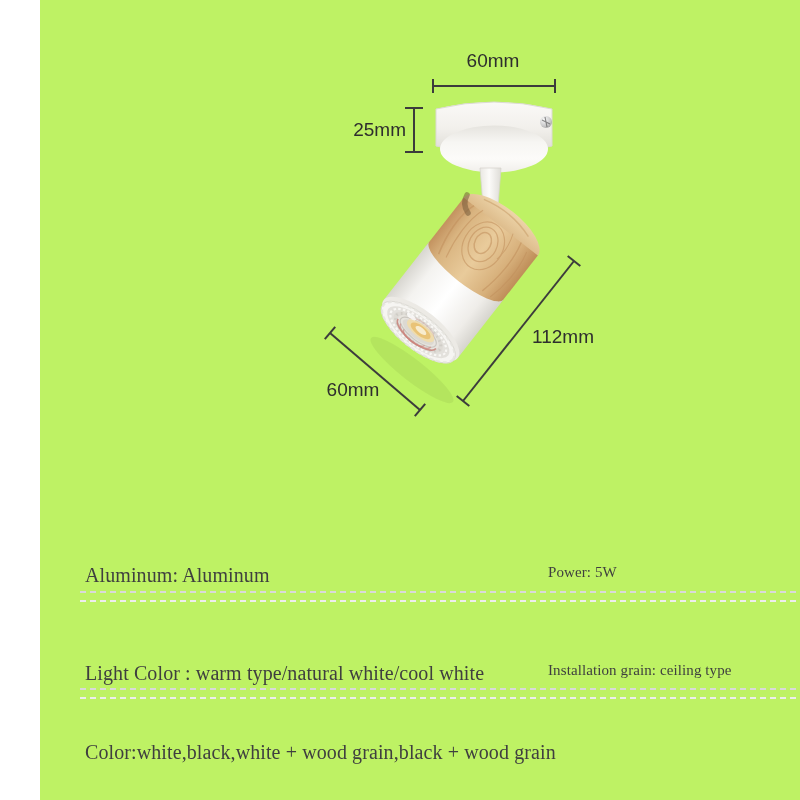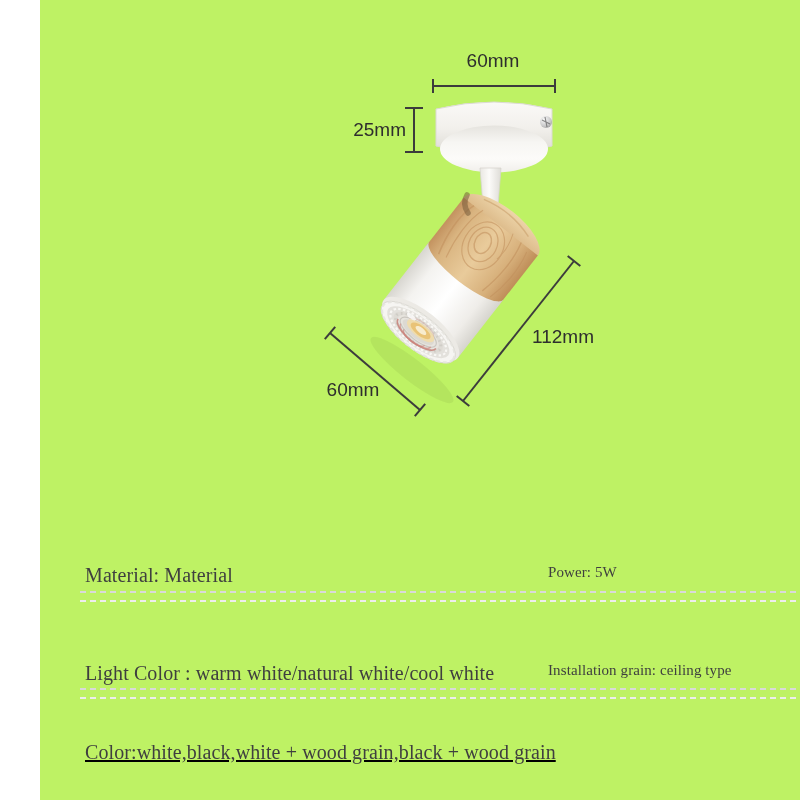--- a/index.html
+++ b/index.html
@@ -29,21 +29,21 @@
   .spec-row .cell-left{
     flex:0 0 463px;
     font-size:20px;color:#3f3f3f;letter-spacing:0.1px;
   }
   .spec-row .cell-right{
     flex:1 1 auto;
     font-size:15px;color:#3f3f3f;letter-spacing:0.1px;
   }
   .row-1{top:564px;}
   .row-2{top:662px;}
-  .row-3{top:741px;text-decoration:underline;}
+  .row-3{top:741px;}
   .divider{
     position:absolute;left:40px;right:44px;height:7px;
     border-top:2px dashed #d9d9d9;
     border-bottom:2px dashed #ededed;
   }
   .divider-1{top:591px;}
   .divider-2{top:688px;}
 </style>
 </head>
 <body>
@@ -177,27 +177,27 @@
       </g>
     </g>
 
     <text class="dim-label" x="213" y="37" text-anchor="middle">60mm</text>
     <text class="dim-label" x="126" y="106" text-anchor="end">25mm</text>
     <text class="dim-label" x="283" y="313" text-anchor="middle">112mm</text>
     <text class="dim-label" x="73" y="366" text-anchor="middle">60mm</text>
   </svg>
 
   <div class="spec-row row-1">
-    <div class="cell-left">Material: Material</div>
+    <div class="cell-left">Aluminum: Aluminum</div>
     <div class="cell-right">Power: 5W</div>
   </div>
   <div class="divider divider-1"></div>
 
   <div class="spec-row row-2">
-    <div class="cell-left">Light Color : warm white/natural white/cool white</div>
+    <div class="cell-left">Light Color : warm type/natural white/cool white</div>
     <div class="cell-right">Installation grain: ceiling type</div>
   </div>
   <div class="divider divider-2"></div>
 
   <div class="spec-row row-3">
     <div class="cell-left" style="flex:1 1 auto">Color:white,black,white + wood grain,black + wood grain</div>
     <div class="cell-right"></div>
   </div>
 
 </div>

